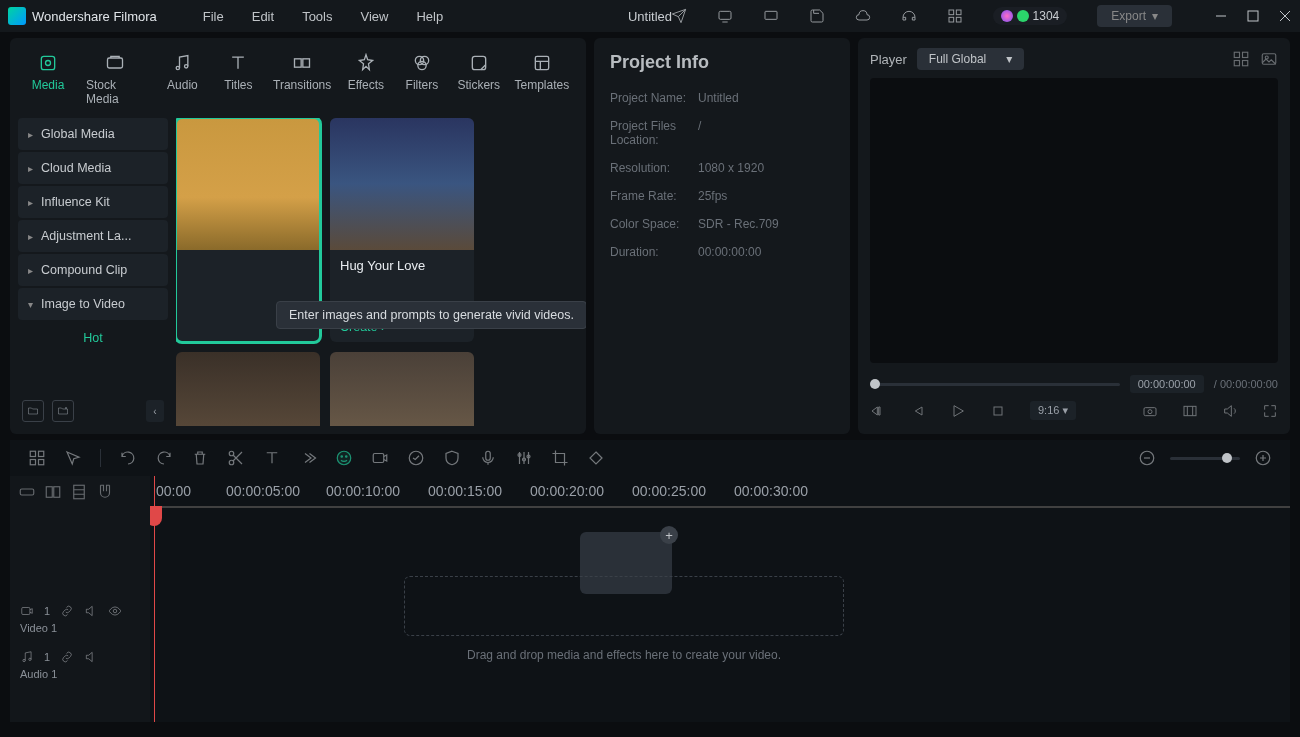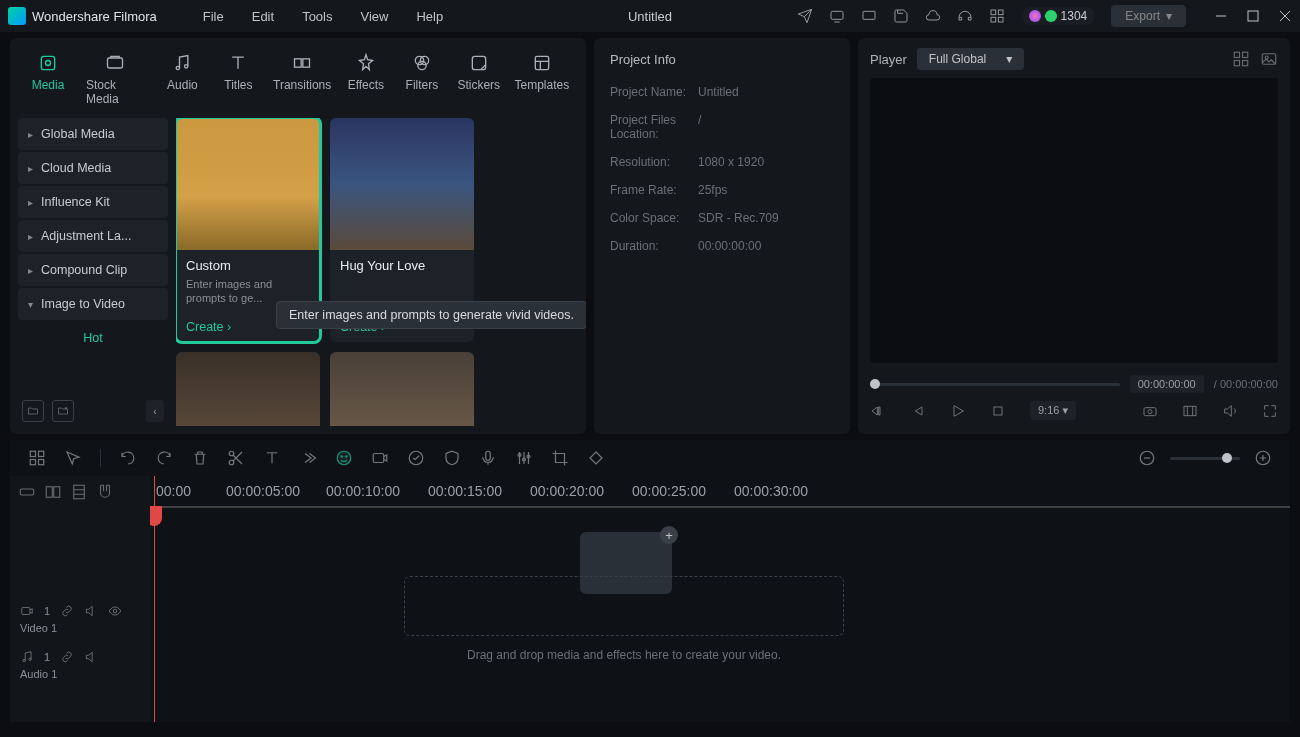--- a/index.html
+++ b/index.html
@@ -3,21 +3,21 @@
 <meta charset="utf-8">
 <style>
 *{margin:0;padding:0;box-sizing:border-box;font-family:-apple-system,Segoe UI,Arial,sans-serif;user-select:none}
 body{background:#0b0d10;color:#c8ccd0;width:1300px;height:737px;overflow:hidden;font-size:13px}
 .titlebar{height:32px;background:#14181c;display:flex;align-items:center;padding:0 8px;gap:6px}
 .logo{width:18px;height:18px;background:linear-gradient(135deg,#00d4a0,#0099ff);border-radius:3px}
 .brand{font-size:13px;color:#e0e4e8;margin-right:40px}
 .menu{display:flex;gap:28px;font-size:13px;color:#c0c4c8}
 .menu span{cursor:pointer}
 .title-center{position:absolute;left:50%;transform:translateX(-50%);font-size:13px}
-.titlebar-right{margin-left:auto;display:flex;align-items:center;gap:16px}
+.titlebar-right{margin-left:auto;display:flex;align-items:center;gap:30px}
 .ti{width:16px;height:16px;cursor:pointer;opacity:.75;display:flex;align-items:center;justify-content:center}
 .ti svg{width:16px;height:16px;stroke:#c0c4c8;fill:none;stroke-width:1.5}
 .coinpill{display:flex;align-items:center;gap:4px;background:#1a1e24;padding:2px 8px;border-radius:10px;font-size:12px}
 .coinpill .c1{width:12px;height:12px;border-radius:50%;background:radial-gradient(#ff6ec7,#7950f2)}
 .coinpill .c2{width:12px;height:12px;border-radius:50%;background:#2bd46b}
 .export-btn{background:#2a3038;color:#888;padding:4px 14px;border-radius:4px;font-size:12px;display:flex;align-items:center;gap:6px}
 .winbtns{display:flex;gap:18px;margin-left:12px}
 .winbtns div{width:14px;height:14px;display:flex;align-items:center;justify-content:center;cursor:pointer}
 
 .workspace{display:flex;padding:6px 10px;gap:8px;height:408px}
@@ -44,21 +44,21 @@
 .card .thumb.t3{background:linear-gradient(180deg,#3a3028,#5a4a3a)}
 .card .thumb.t4{background:linear-gradient(180deg,#4a4038,#6a5a48)}
 .card .cbody{padding:8px 10px;display:flex;flex-direction:column;flex:1}
 .card .ctitle{font-size:13px;color:#e8ecf0;margin-bottom:4px}
 .card .cdesc{font-size:11px;color:#8a9098;line-height:1.3;flex:1}
 .card .create{color:#22c99a;font-size:12.5px;margin-top:4px}
 .card.small{height:84px}
 .tooltip{position:absolute;background:#2a3038;border:1px solid #3a4048;padding:6px 12px;border-radius:4px;font-size:12.5px;color:#d8dce0;top:183px;left:100px;z-index:10;white-space:nowrap}
 
 .info-panel{width:256px;background:#14181c;border-radius:6px;padding:14px 16px}
-.info-panel h3{font-size:13px;color:#b8bcc0;font-weight:400;margin-bottom:18px}
+.info-panel h3{font-size:18px;color:#b8bcc0;font-weight:700;margin-bottom:18px}
 .info-row{display:flex;font-size:12px;color:#6a7078;margin-bottom:14px}
 .info-row .lbl{width:88px}
 .info-row .val{color:#6a7078}
 
 .player-panel{flex:1;background:#14181c;border-radius:6px;display:flex;flex-direction:column;padding:10px 12px}
 .player-head{display:flex;align-items:center;gap:10px}
 .player-head .lbl{font-size:13px;color:#b0b4b8}
 .qselect{background:#2a3038;padding:4px 12px;border-radius:4px;font-size:12px;color:#c0c4c8;display:flex;align-items:center;gap:20px}
 .player-head-right{margin-left:auto;display:flex;gap:10px}
 .pvicon{width:18px;height:18px;cursor:pointer;opacity:.6}
@@ -311,25 +311,20 @@
                 <path d="M3 6h6l2 2h10v10H3z"></path>
                 <path d="M18 4v4M16 6h4"></path>
               </svg>
             </div>
           <div class="collapse-btn">‹</div>
         </div>
       </div>
       <div class="cards">
         <div class="card sel">
           <div class="thumb t1"></div>
-          <div class="cbody">
-            <div class="ctitle">Custom</div>
-            <div class="cdesc">Enter images and prompts to ge...</div>
-            <div class="create"><span>Create</span> ›</div>
-          </div>
         </div>
         <div class="card">
           <div class="thumb t2"></div>
           <div class="cbody">
             <div class="ctitle">Hug Your Love</div>
             <div class="cdesc"></div>
             <div class="create"><span>Create</span> ›</div>
           </div>
         </div>
         <div class="card small">

